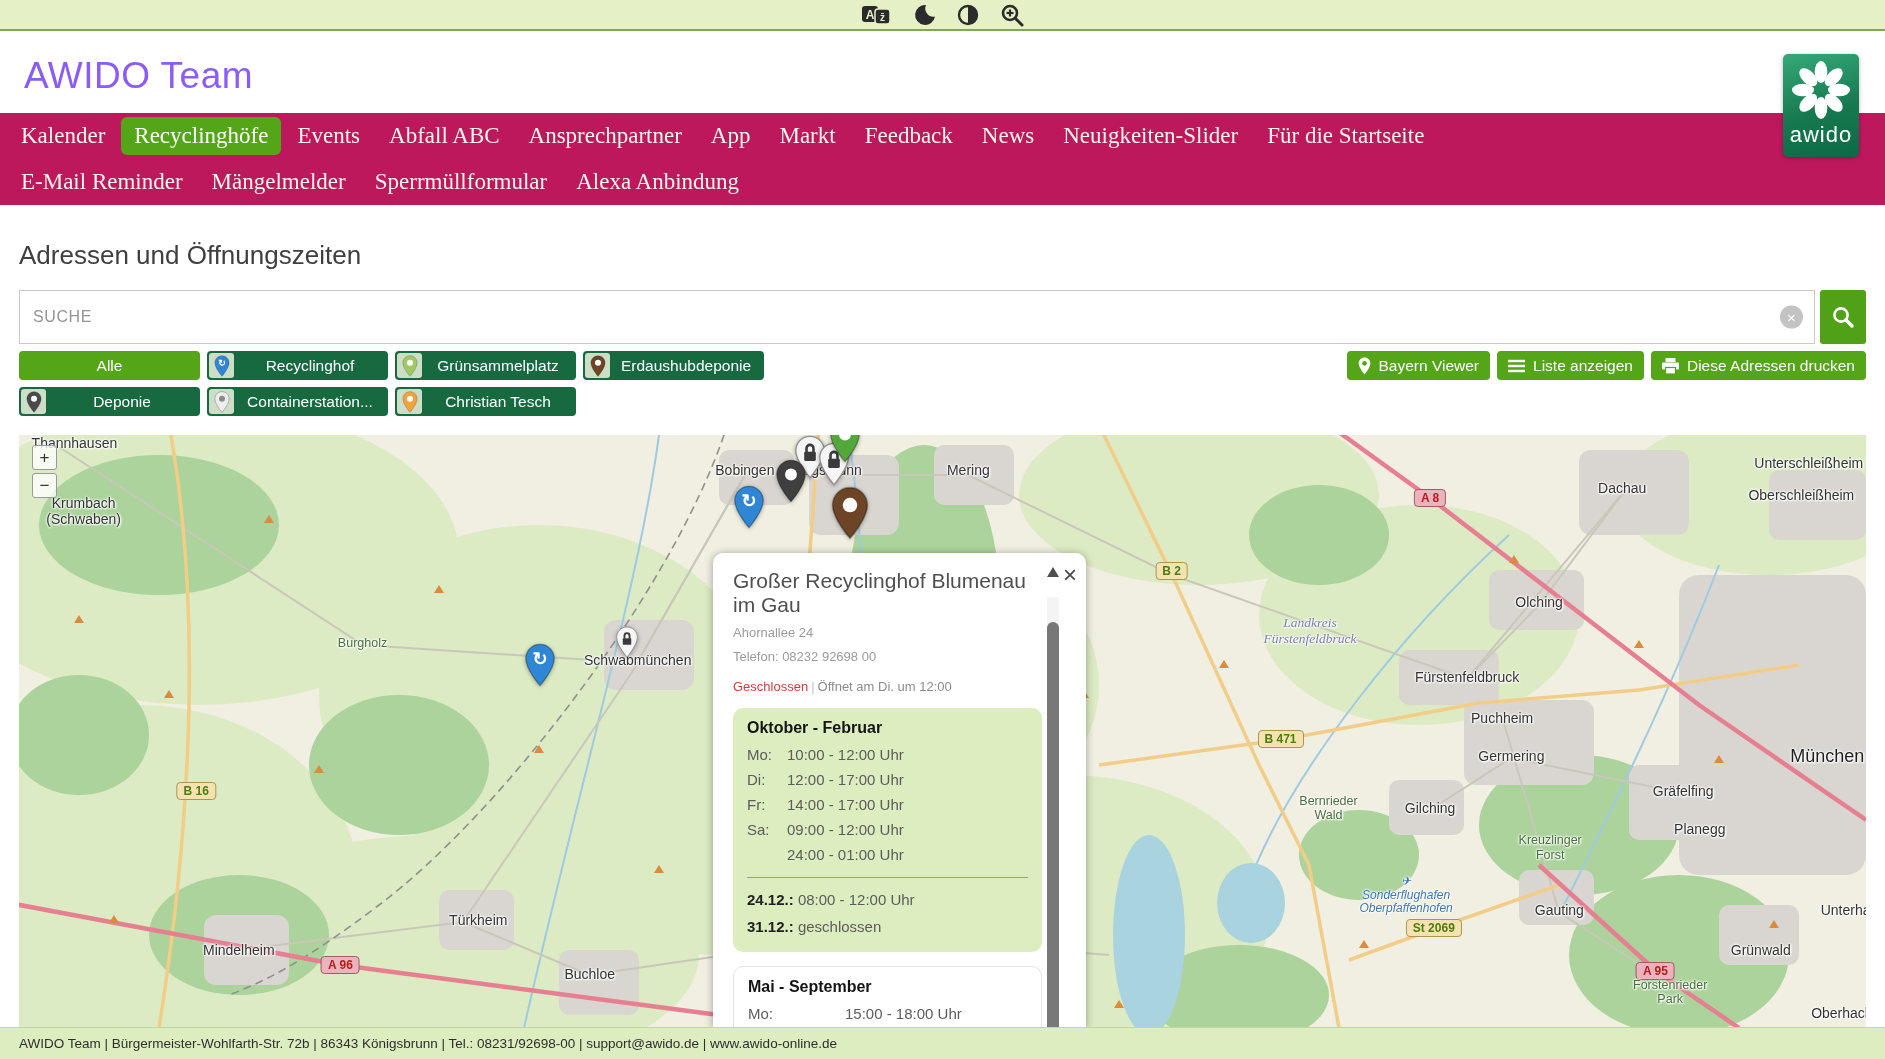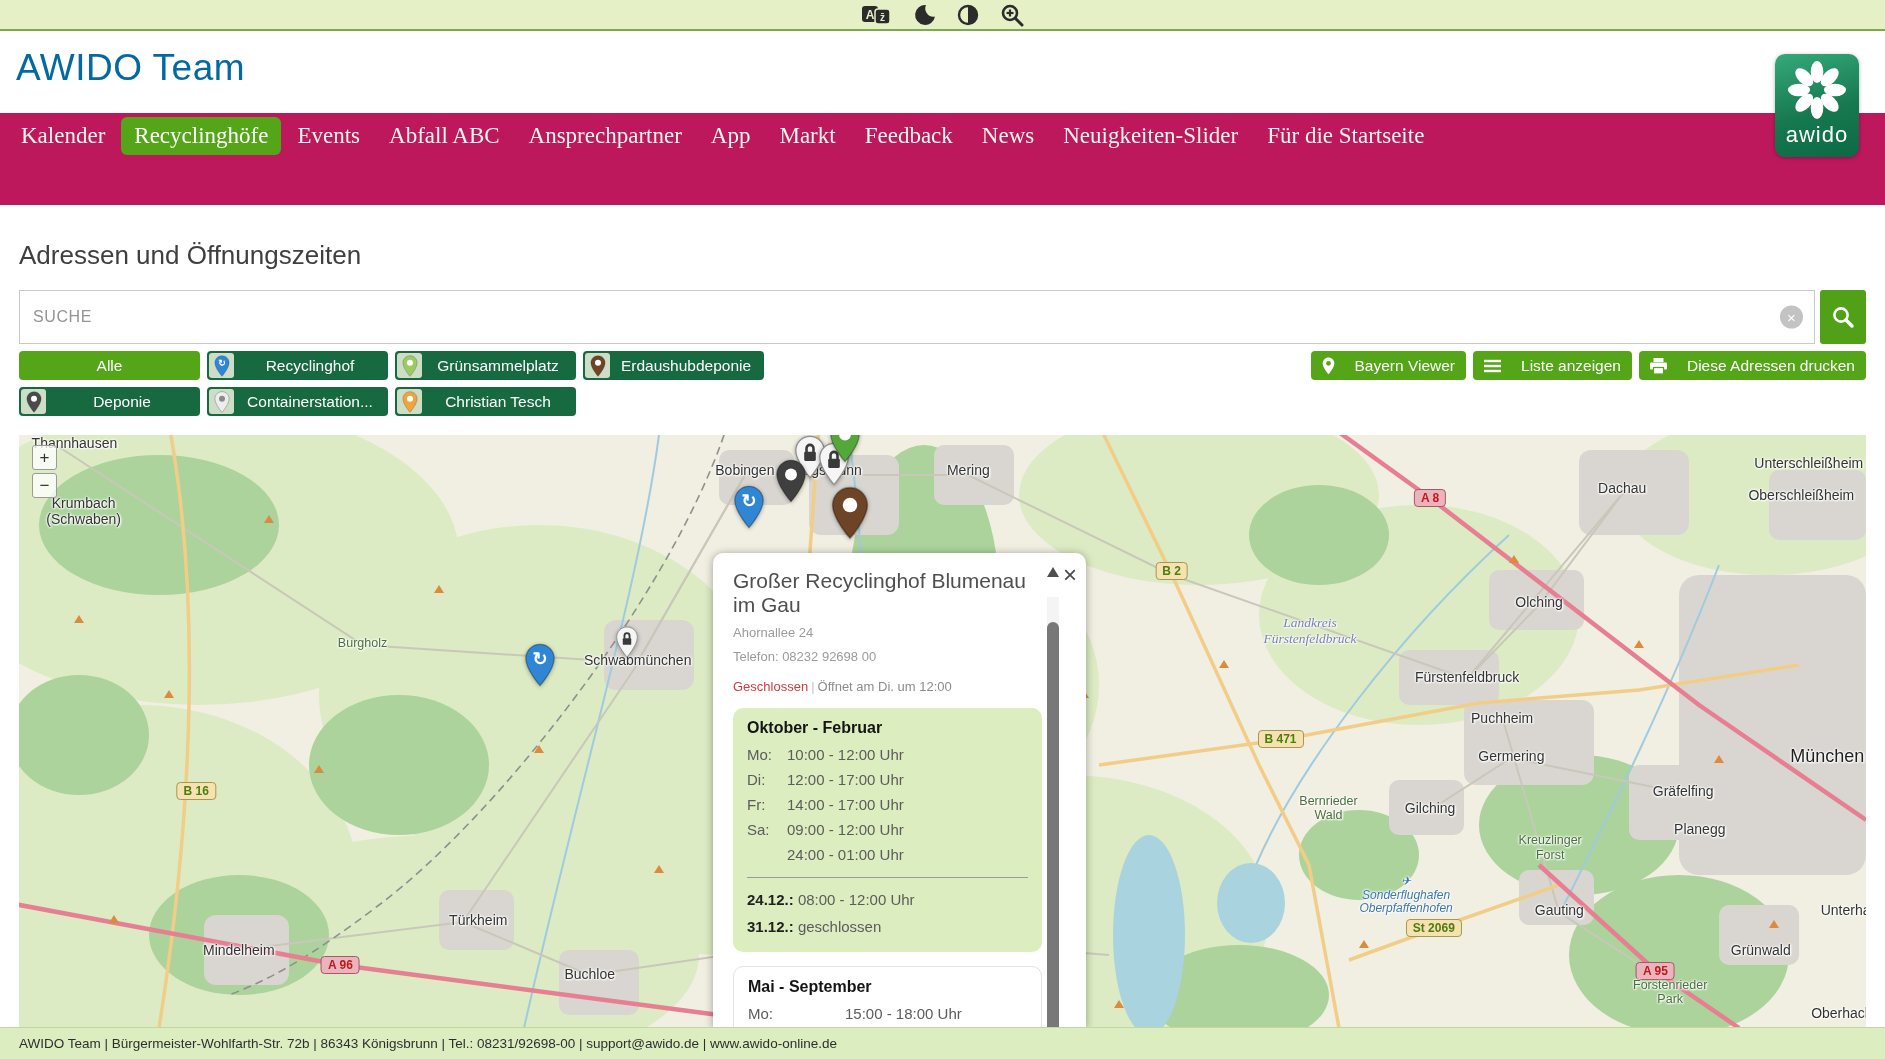--- a/index.html
+++ b/index.html
@@ -6,23 +6,23 @@
   body{width:1885px;height:1059px;position:relative;overflow:hidden;background:#fff;
        font-family:"Liberation Sans",sans-serif;}
 
   
   .topbar{position:absolute;top:0;left:0;right:0;height:29px;background:#e5f0c7;
           border-bottom:2px solid #7fa94c;display:flex;justify-content:center;align-items:center;gap:20px;z-index:9;}
   .tb-icon{display:flex;align-items:center;justify-content:center;cursor:pointer;height:24px;}
 
   
   .hdr{position:absolute;top:31px;left:0;right:0;height:82px;background:#fff;}
-  .app-title{margin:0;position:absolute;left:16px;top:16px;font-size:37px;font-weight:300;
-             color:#0369a1;letter-spacing:.5px;}
-  .logo{position:absolute;right:26px;top:54px;width:84px;height:103px;border-radius:10px;z-index:12;
+  .app-title{margin:8px;position:absolute;left:16px;top:16px;font-size:37px;font-weight:300;
+             color:#8b5cf6;letter-spacing:.5px;}
+  .logo{position:absolute;right:26px;top:54px;width:76px;height:103px;border-radius:5px;z-index:12;
         background:linear-gradient(165deg,#35a97b 0%,#17794f 55%,#0b6a45 100%);
         box-shadow:0 1px 4px rgba(0,0,0,.3);display:flex;flex-direction:column;align-items:center;}
   .logo-text{color:#fff;font-size:22px;font-weight:300;letter-spacing:1px;margin-top:-4px;}
 
   
   .nav{position:absolute;top:113px;left:0;right:0;height:92px;background:#be185d;z-index:5;font-family:Liberation Serif, serif;}
   .nav-row{display:flex;align-items:center;height:46px;padding-left:8px;}
   .nav-item{padding:6px 13px;font-size:23px;font-weight:300;color:#eef5e9;border-radius:6px;
             cursor:pointer;margin-right:3px;line-height:1.15;white-space:nowrap;}
   .nav-item.active{background:#55a519;color:#fff;}
@@ -44,21 +44,21 @@
   .filters-bar{position:absolute;top:351px;left:19px;right:19px;}
   .filter-row{display:flex;gap:7px;margin-bottom:7px;}
   .filter-btn{width:181px;height:29px;background:#176940;border-radius:4px;display:flex;align-items:center;
               color:#fff;font-size:15.5px;cursor:pointer;padding:0 2px;box-sizing:border-box;}
   .filter-btn.solid{background:#55a519;justify-content:center;}
   .fi{width:25px;height:25px;background:#ccdfc6;border-radius:3px;display:flex;align-items:center;
       justify-content:center;flex:none;}
   .filter-label{flex:1;text-align:center;white-space:nowrap;overflow:hidden;}
   .actions{position:absolute;top:0;right:0;display:flex;gap:7px;}
   .action-btn{height:29px;background:#55a519;border:0;border-radius:4px;color:#fff;font-size:15.5px;
-              display:flex;align-items:center;gap:20px;padding:0 11px;cursor:pointer;white-space:nowrap;}
+              display:flex;align-items:center;gap:8px;padding:0 11px;cursor:pointer;white-space:nowrap;}
 
   
   .map{position:absolute;top:435px;left:19px;width:1847px;height:593px;overflow:hidden;background:#f0efe1;}
   .terrain{position:absolute;left:0;top:0;}
   .ml{position:absolute;transform:translate(-50%,-50%);white-space:pre-line;text-align:center;color:#333;
       font-size:14px;line-height:1.15;pointer-events:none;z-index:2;
       text-shadow:0 0 3px #fff,0 0 3px #fff,0 0 2px #fff,1px 1px 2px #fff;}
   .ml.city{font-size:18px;color:#1f1f1f;}
   .ml.area{color:#49703d;font-size:12.5px;}
   .ml.district{color:#7a7fae;font-style:italic;font-size:13.5px;font-family:Liberation Serif, serif;}
@@ -162,20 +162,26 @@
       <a class="nav-item active">Recyclinghöfe</a>
       <a class="nav-item">Events</a>
       <a class="nav-item">Abfall ABC</a>
       <a class="nav-item">Ansprechpartner</a>
       <a class="nav-item">App</a>
       <a class="nav-item">Markt</a>
       <a class="nav-item">Feedback</a>
       <a class="nav-item">News</a>
       <a class="nav-item">Neuigkeiten-Slider</a>
       <a class="nav-item">Für die Startseite</a>
+    </div>
+  <div class="nav-row" id="nav-row2">
+      <a class="nav-item">E-Mail Reminder</a>
+      <a class="nav-item">Mängelmelder</a>
+      <a class="nav-item">Sperrmüllformular</a>
+      <a class="nav-item">Alexa Anbindung</a>
     </div>
 </div>
 
 <h2 class="page-title">Adressen und Öffnungszeiten</h2>
 
 <div class="search-row">
   <div class="search-box">
     <input type="text" placeholder="SUCHE" style="">
     <span class="clear">×</span>
   </div>

